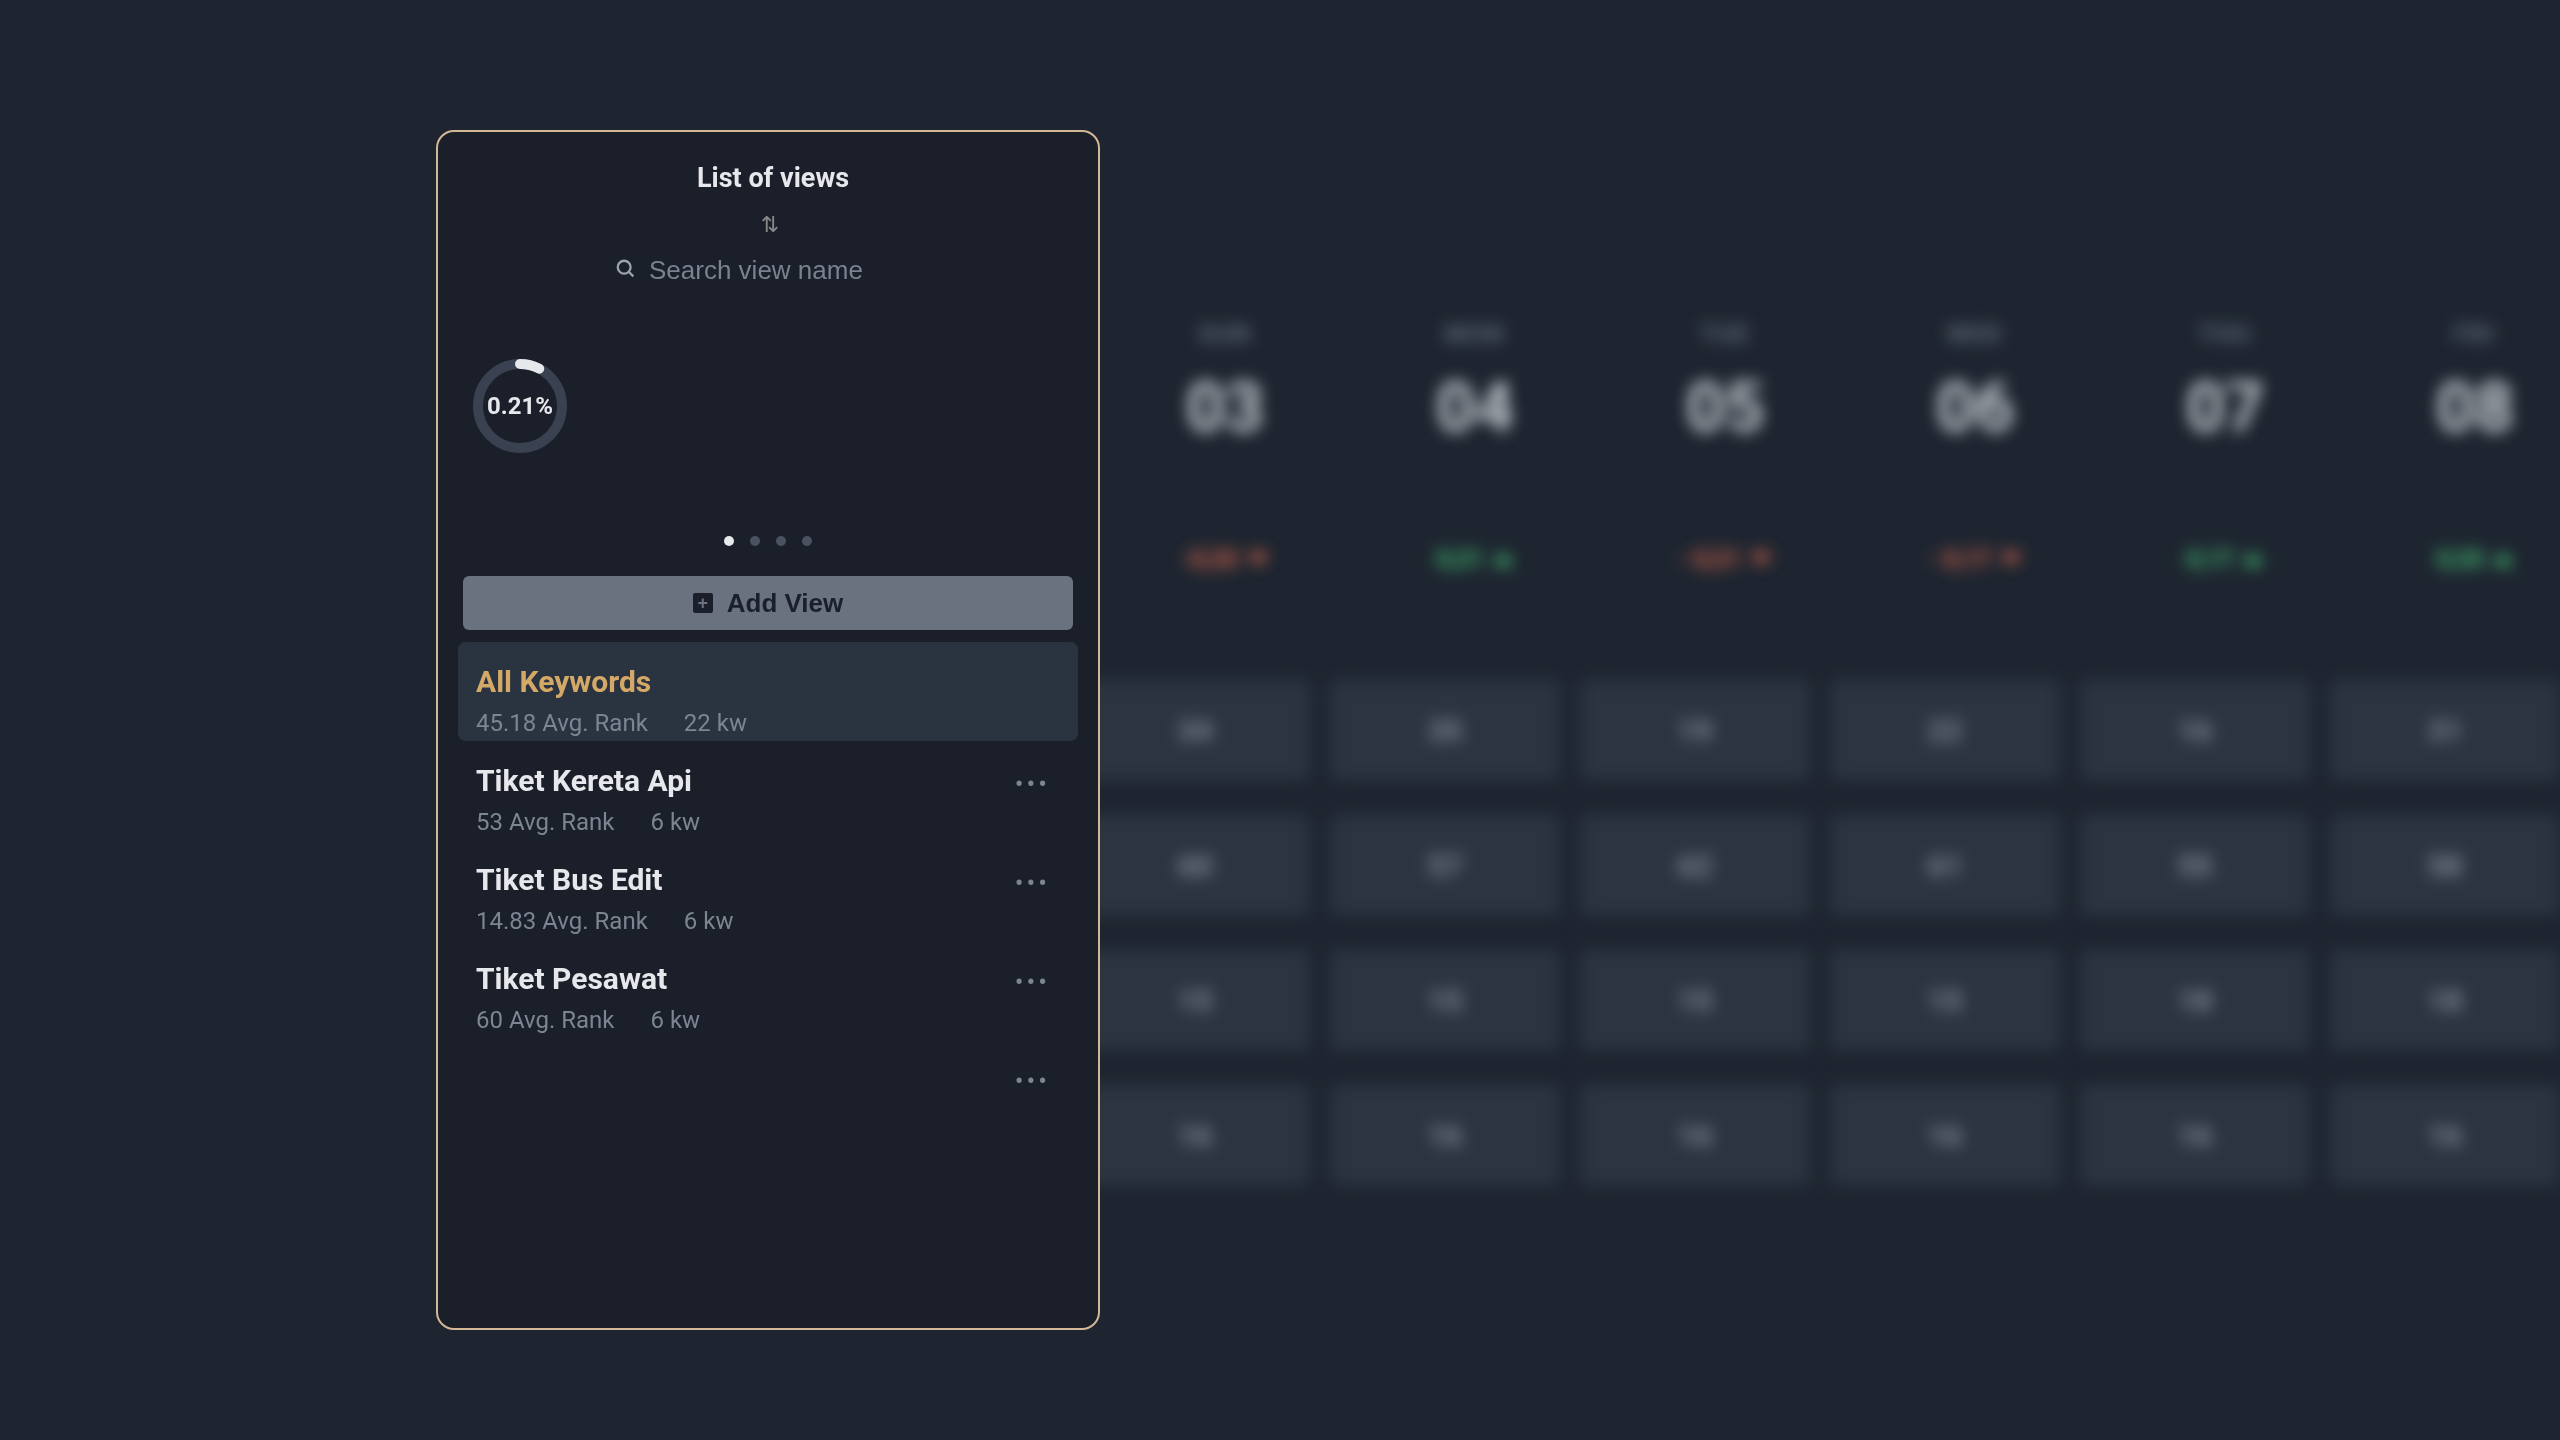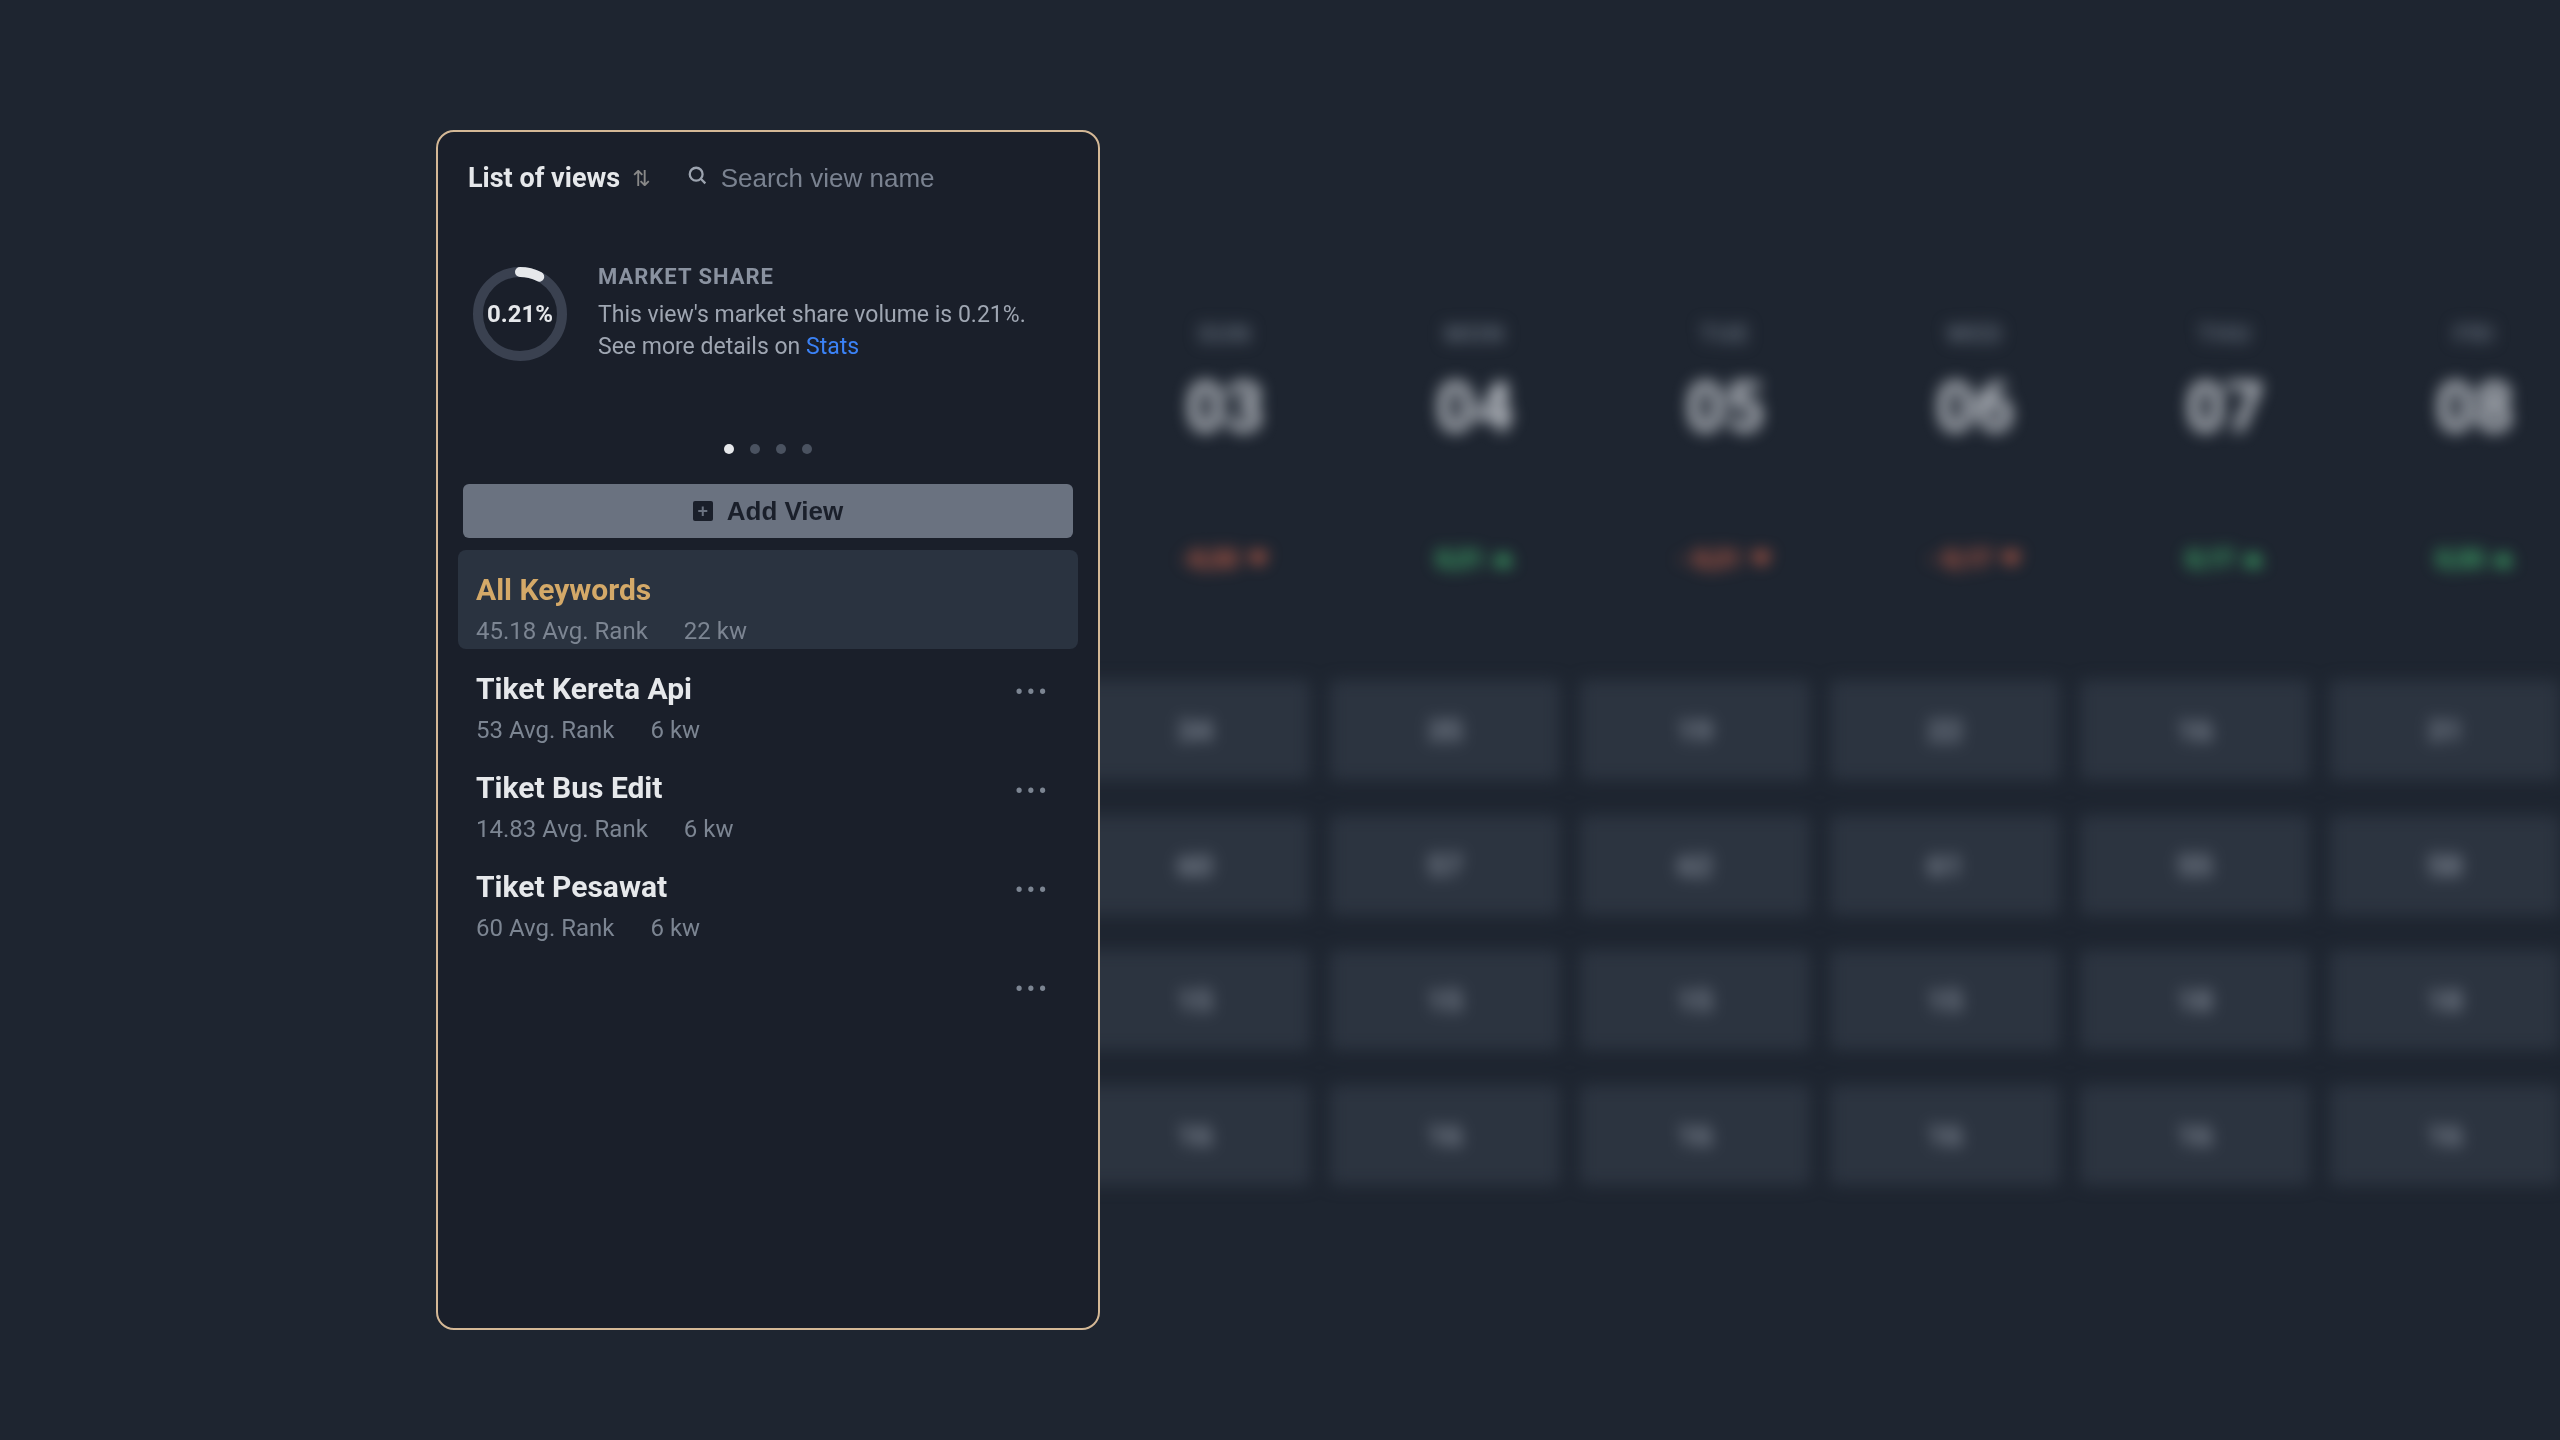--- a/index.html
+++ b/index.html
@@ -110,20 +110,21 @@
     z-index: 10;
     padding: 30px 20px 20px 20px;
     overflow: hidden;
   }
   .panel-header {
     display: flex;
     align-items: center;
     gap: 18px;
     margin-bottom: 50px;
     padding-left: 10px;
+    flex-direction: column;
   }
   .panel-title {
     font-size: 27px;
     font-weight: 700;
     color: #e6e8eb;
   }
   .sort-icon {
     color: #888;
     font-size: 22px;
     margin-left: -6px;
@@ -366,26 +367,20 @@
   </div>
 
   <div class="market-share-card">
     <div class="donut">
       <svg viewBox="0 0 100 100">
         <circle cx="50" cy="50" r="42" fill="none" stroke="#3a4150" stroke-width="10"></circle>
         <circle cx="50" cy="50" r="42" fill="none" stroke="#e6e8eb" stroke-width="10" stroke-dasharray="20 244" stroke-linecap="round"></circle>
       </svg>
       <div class="donut-label">0.21%</div>
     </div>
-    <div class="ms-content">
-      <div class="ms-title">MARKET SHARE</div>
-      <div class="ms-desc">
-        <span>This view's market share volume is 0.21%. See more details on </span><span class="ms-link">Stats</span>
-      </div>
-    </div>
   </div>
 
   <div class="dots">
     <div class="dot active"></div>
     <div class="dot"></div>
     <div class="dot"></div>
     <div class="dot"></div>
   </div>
 
   <button class="add-view-btn">

